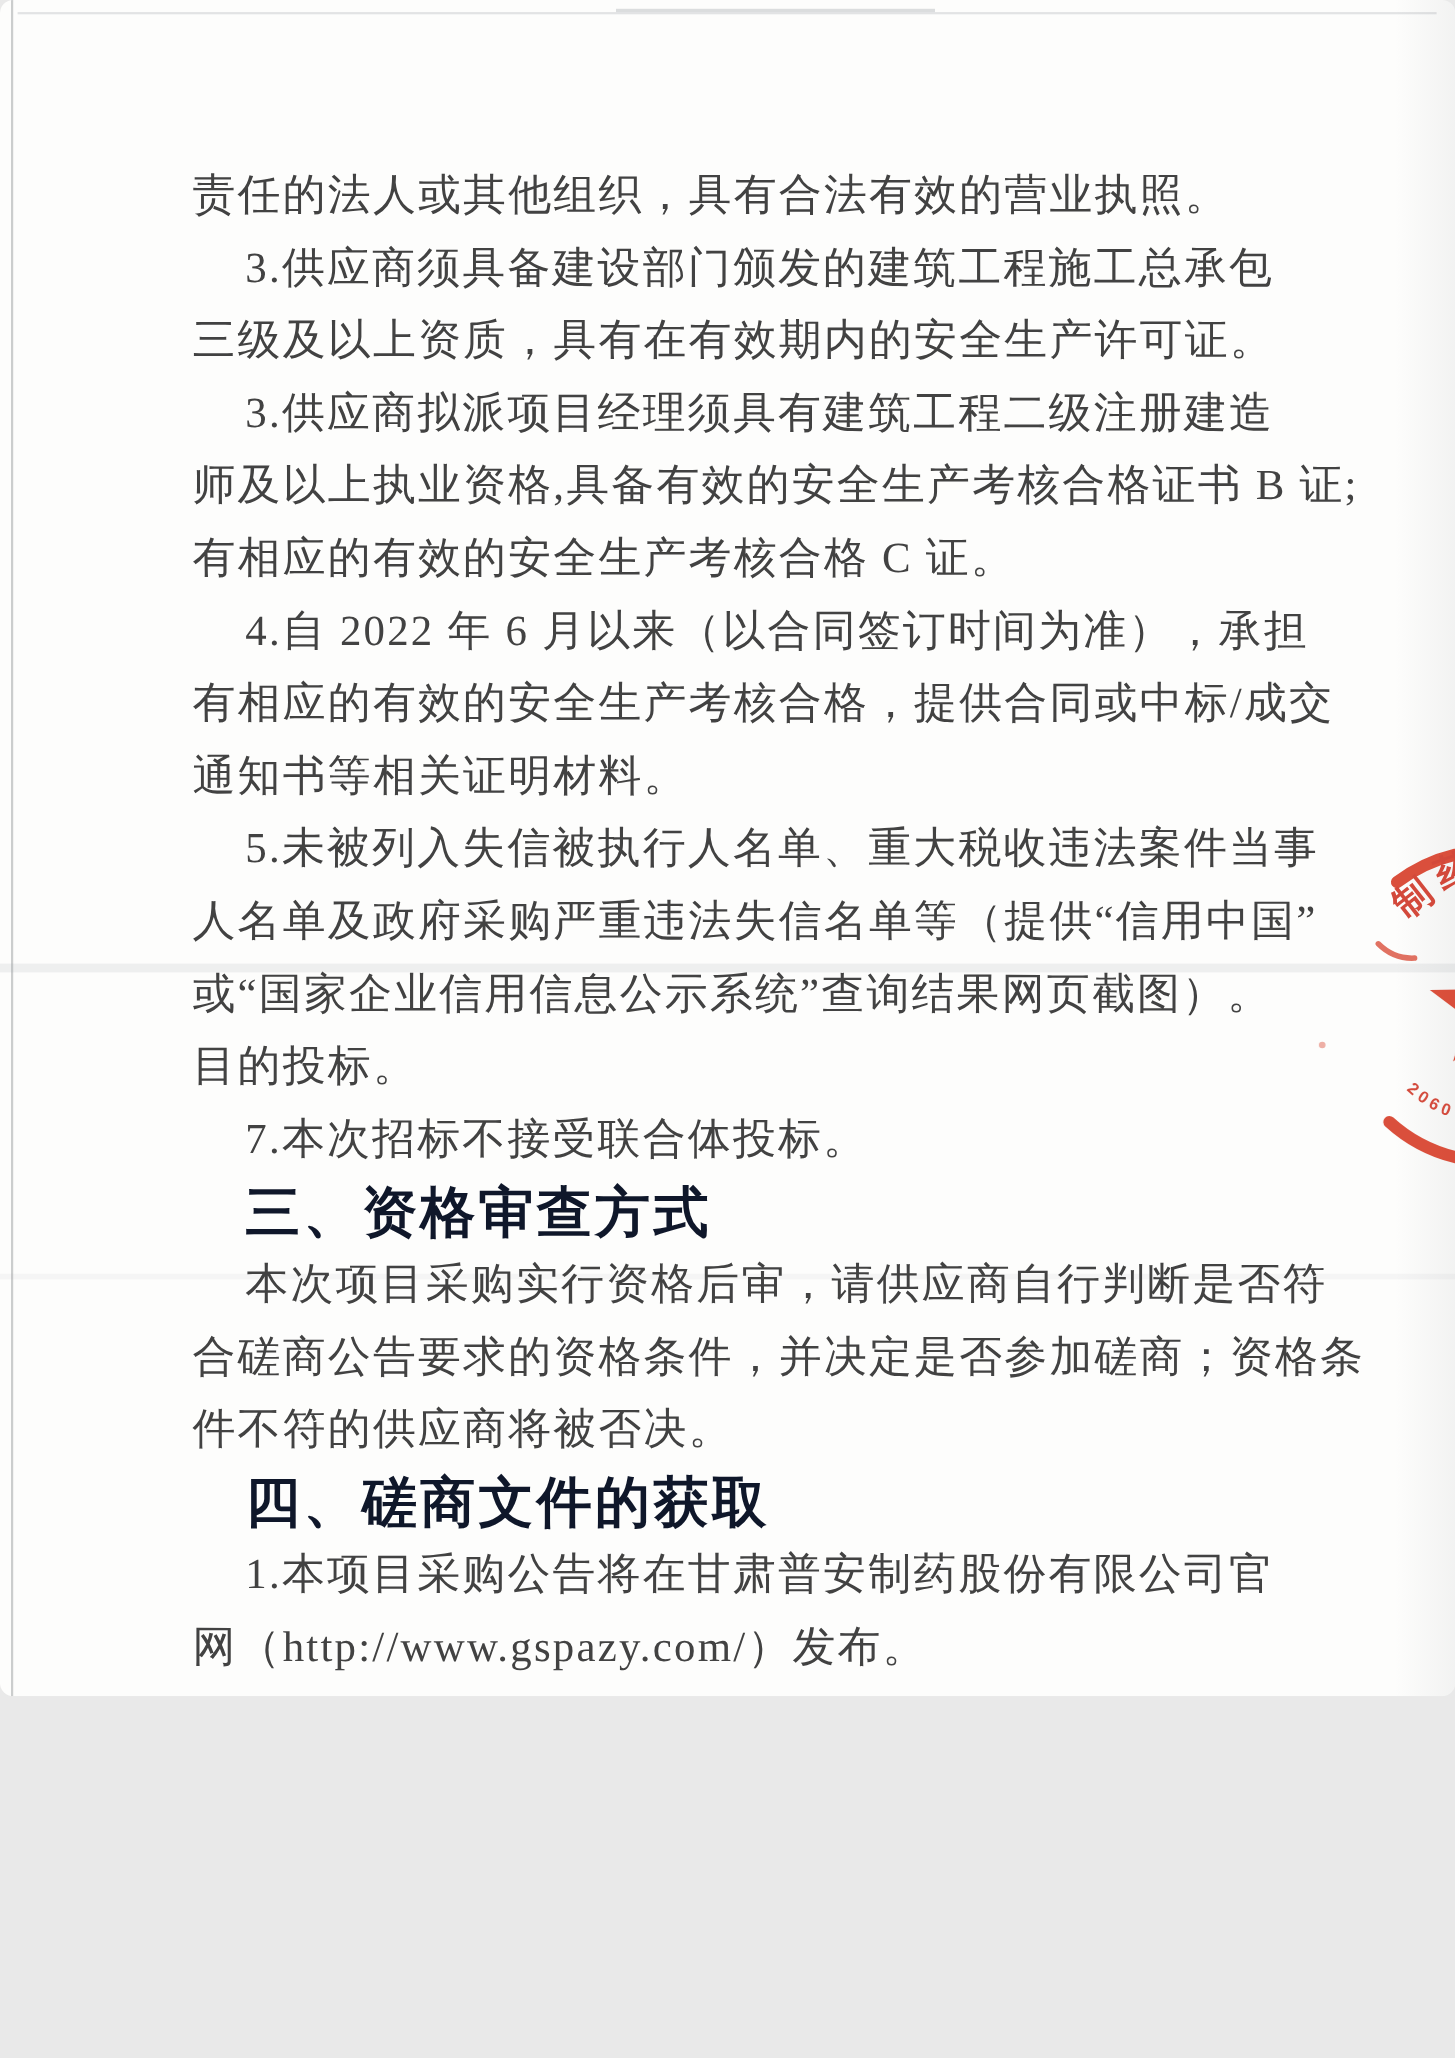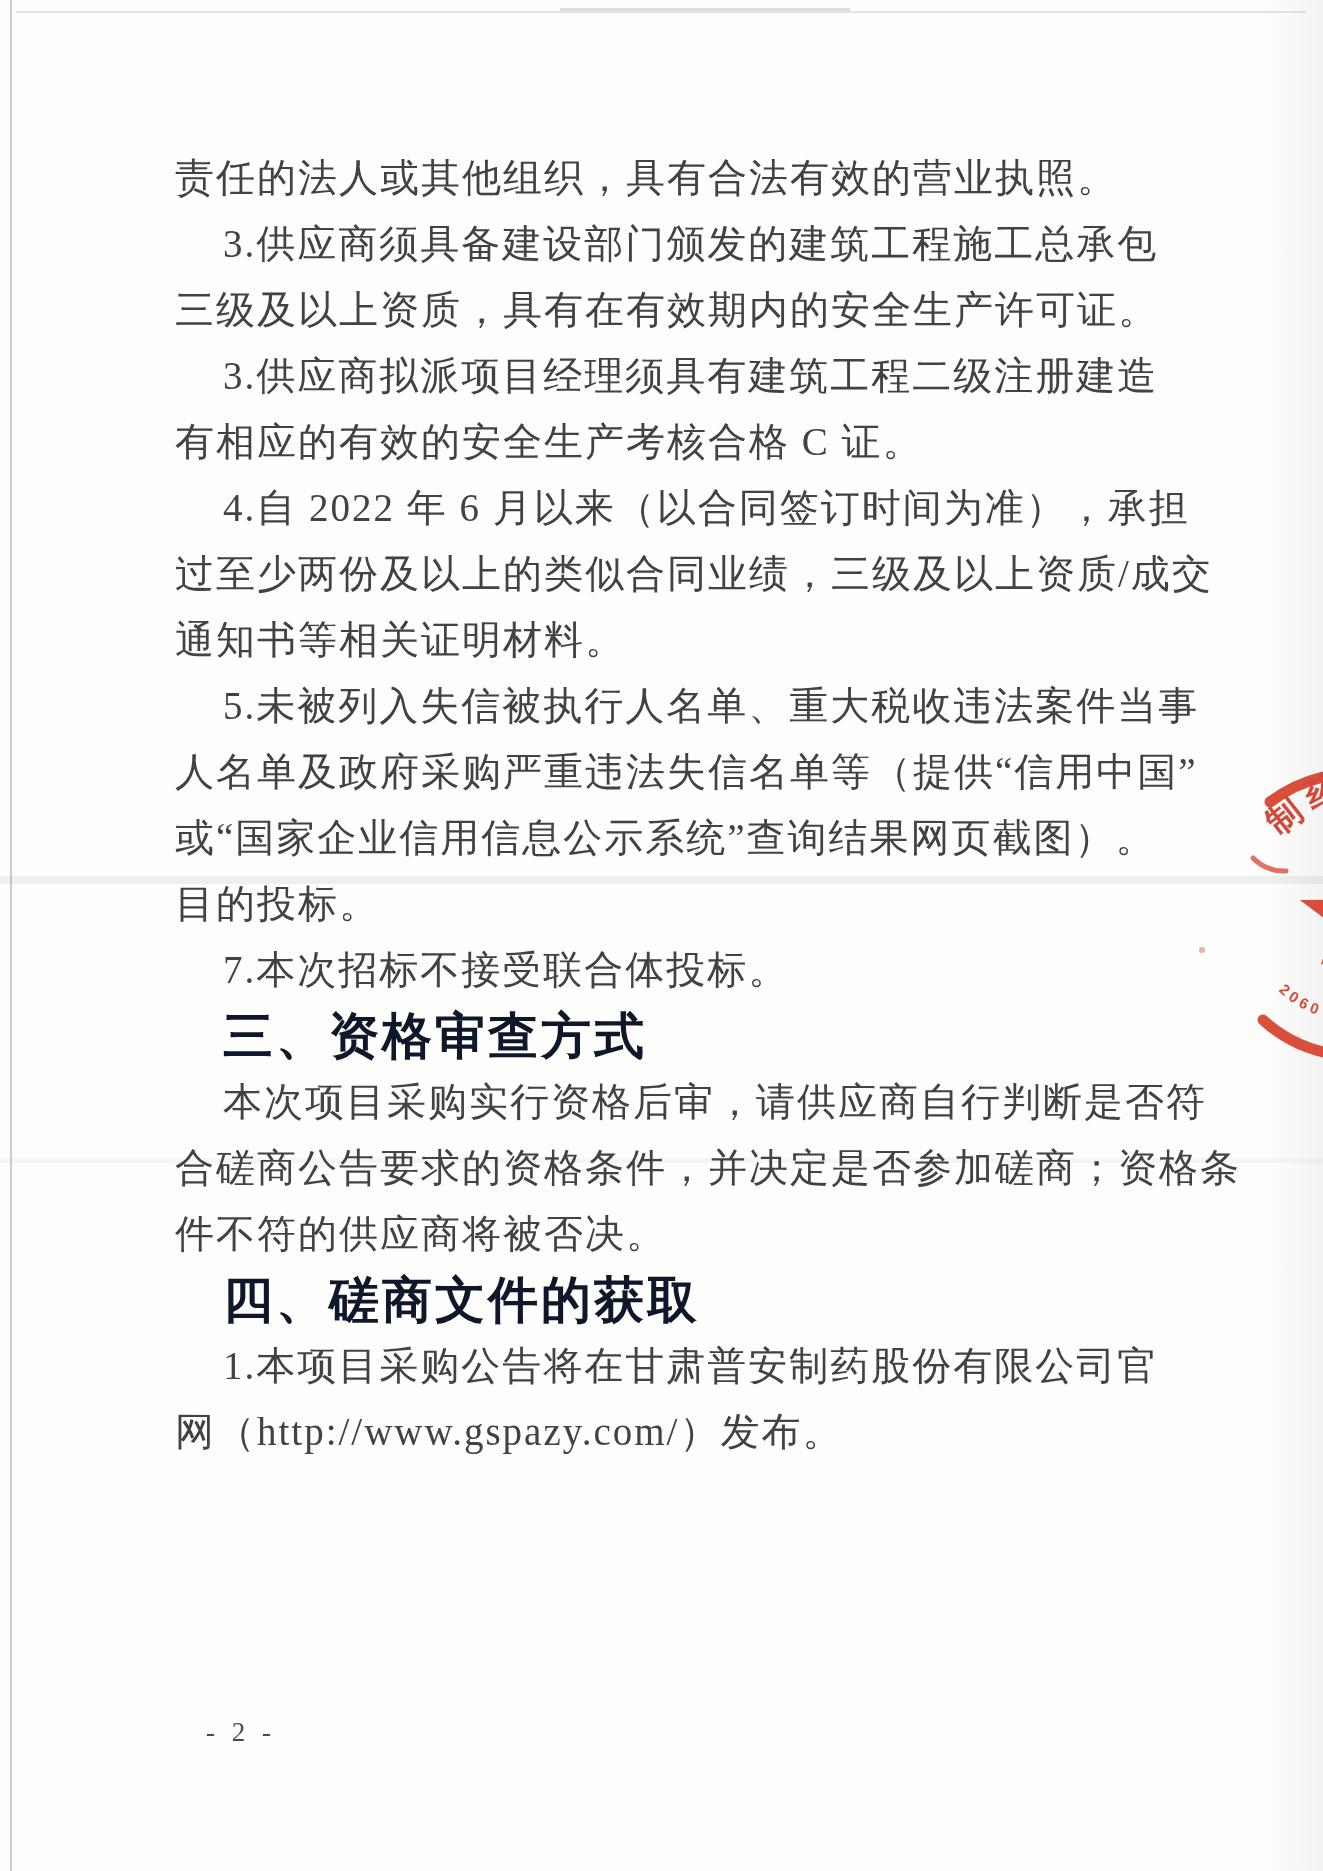--- a/index.html
+++ b/index.html
@@ -1,19 +1,20 @@
 <!DOCTYPE html>
 <html><head>
 <meta charset="utf-8">
 <style>
   html,body { margin:0; padding:0; background:#e9e9e9; }
   .screen {
-    position:relative; width:1323px; height:1871px;
+    position:relative; width:1323px; height:1542px;
     background:#fdfdfc; overflow:hidden;
     font-family:"Liberation Serif","DejaVu Serif",serif;
+    border-radius:12px;
   }
   
   .edge-left {
     position:absolute; left:10px; top:0; width:2px; height:1871px;
     background:#b9bcbe; opacity:.75;
   }
   .edge-top {
     position:absolute; left:16px; top:11px; width:1290px; height:2px;
     background:#e2e3e4;
   }
@@ -69,23 +70,24 @@
   <div class="edge-top-dark"></div>
   <div class="band-1"></div>
   <div class="band-2"></div>
   <div class="shade-right"></div>
 
   <div class="textblock">
     <div class="line">责任的法人或其他组织，具有合法有效的营业执照。</div>
     <div class="line indent">3.供应商须具备建设部门颁发的建筑工程施工总承包</div>
     <div class="line">三级及以上资质，具有在有效期内的安全生产许可证。</div>
     <div class="line indent">3.供应商拟派项目经理须具有建筑工程二级注册建造</div>
+    <div class="line">师及以上执业资格,具备有效的安全生产考核合格证书 B 证;</div>
     <div class="line">有相应的有效的安全生产考核合格 C 证。</div>
     <div class="line indent">4.自 2022 年 6 月以来（以合同签订时间为准），承担</div>
-    <div class="line">过至少两份及以上的类似合同业绩，三级及以上资质/成交</div>
+    <div class="line">有相应的有效的安全生产考核合格，提供合同或中标/成交</div>
     <div class="line">通知书等相关证明材料。</div>
     <div class="line indent">5.未被列入失信被执行人名单、重大税收违法案件当事</div>
     <div class="line">人名单及政府采购严重违法失信名单等（提供“信用中国”</div>
     <div class="line">或“国家企业信用信息公示系统”查询结果网页截图）。</div>
     <div class="line">目的投标。</div>
     <div class="line indent">7.本次招标不接受联合体投标。</div>
     <div class="line indent heading">三、资格审查方式</div>
     <div class="line indent">本次项目采购实行资格后审，请供应商自行判断是否符</div>
     <div class="line">合磋商公告要求的资格条件，并决定是否参加磋商；资格条</div>
     <div class="line">件不符的供应商将被否决。</div>

